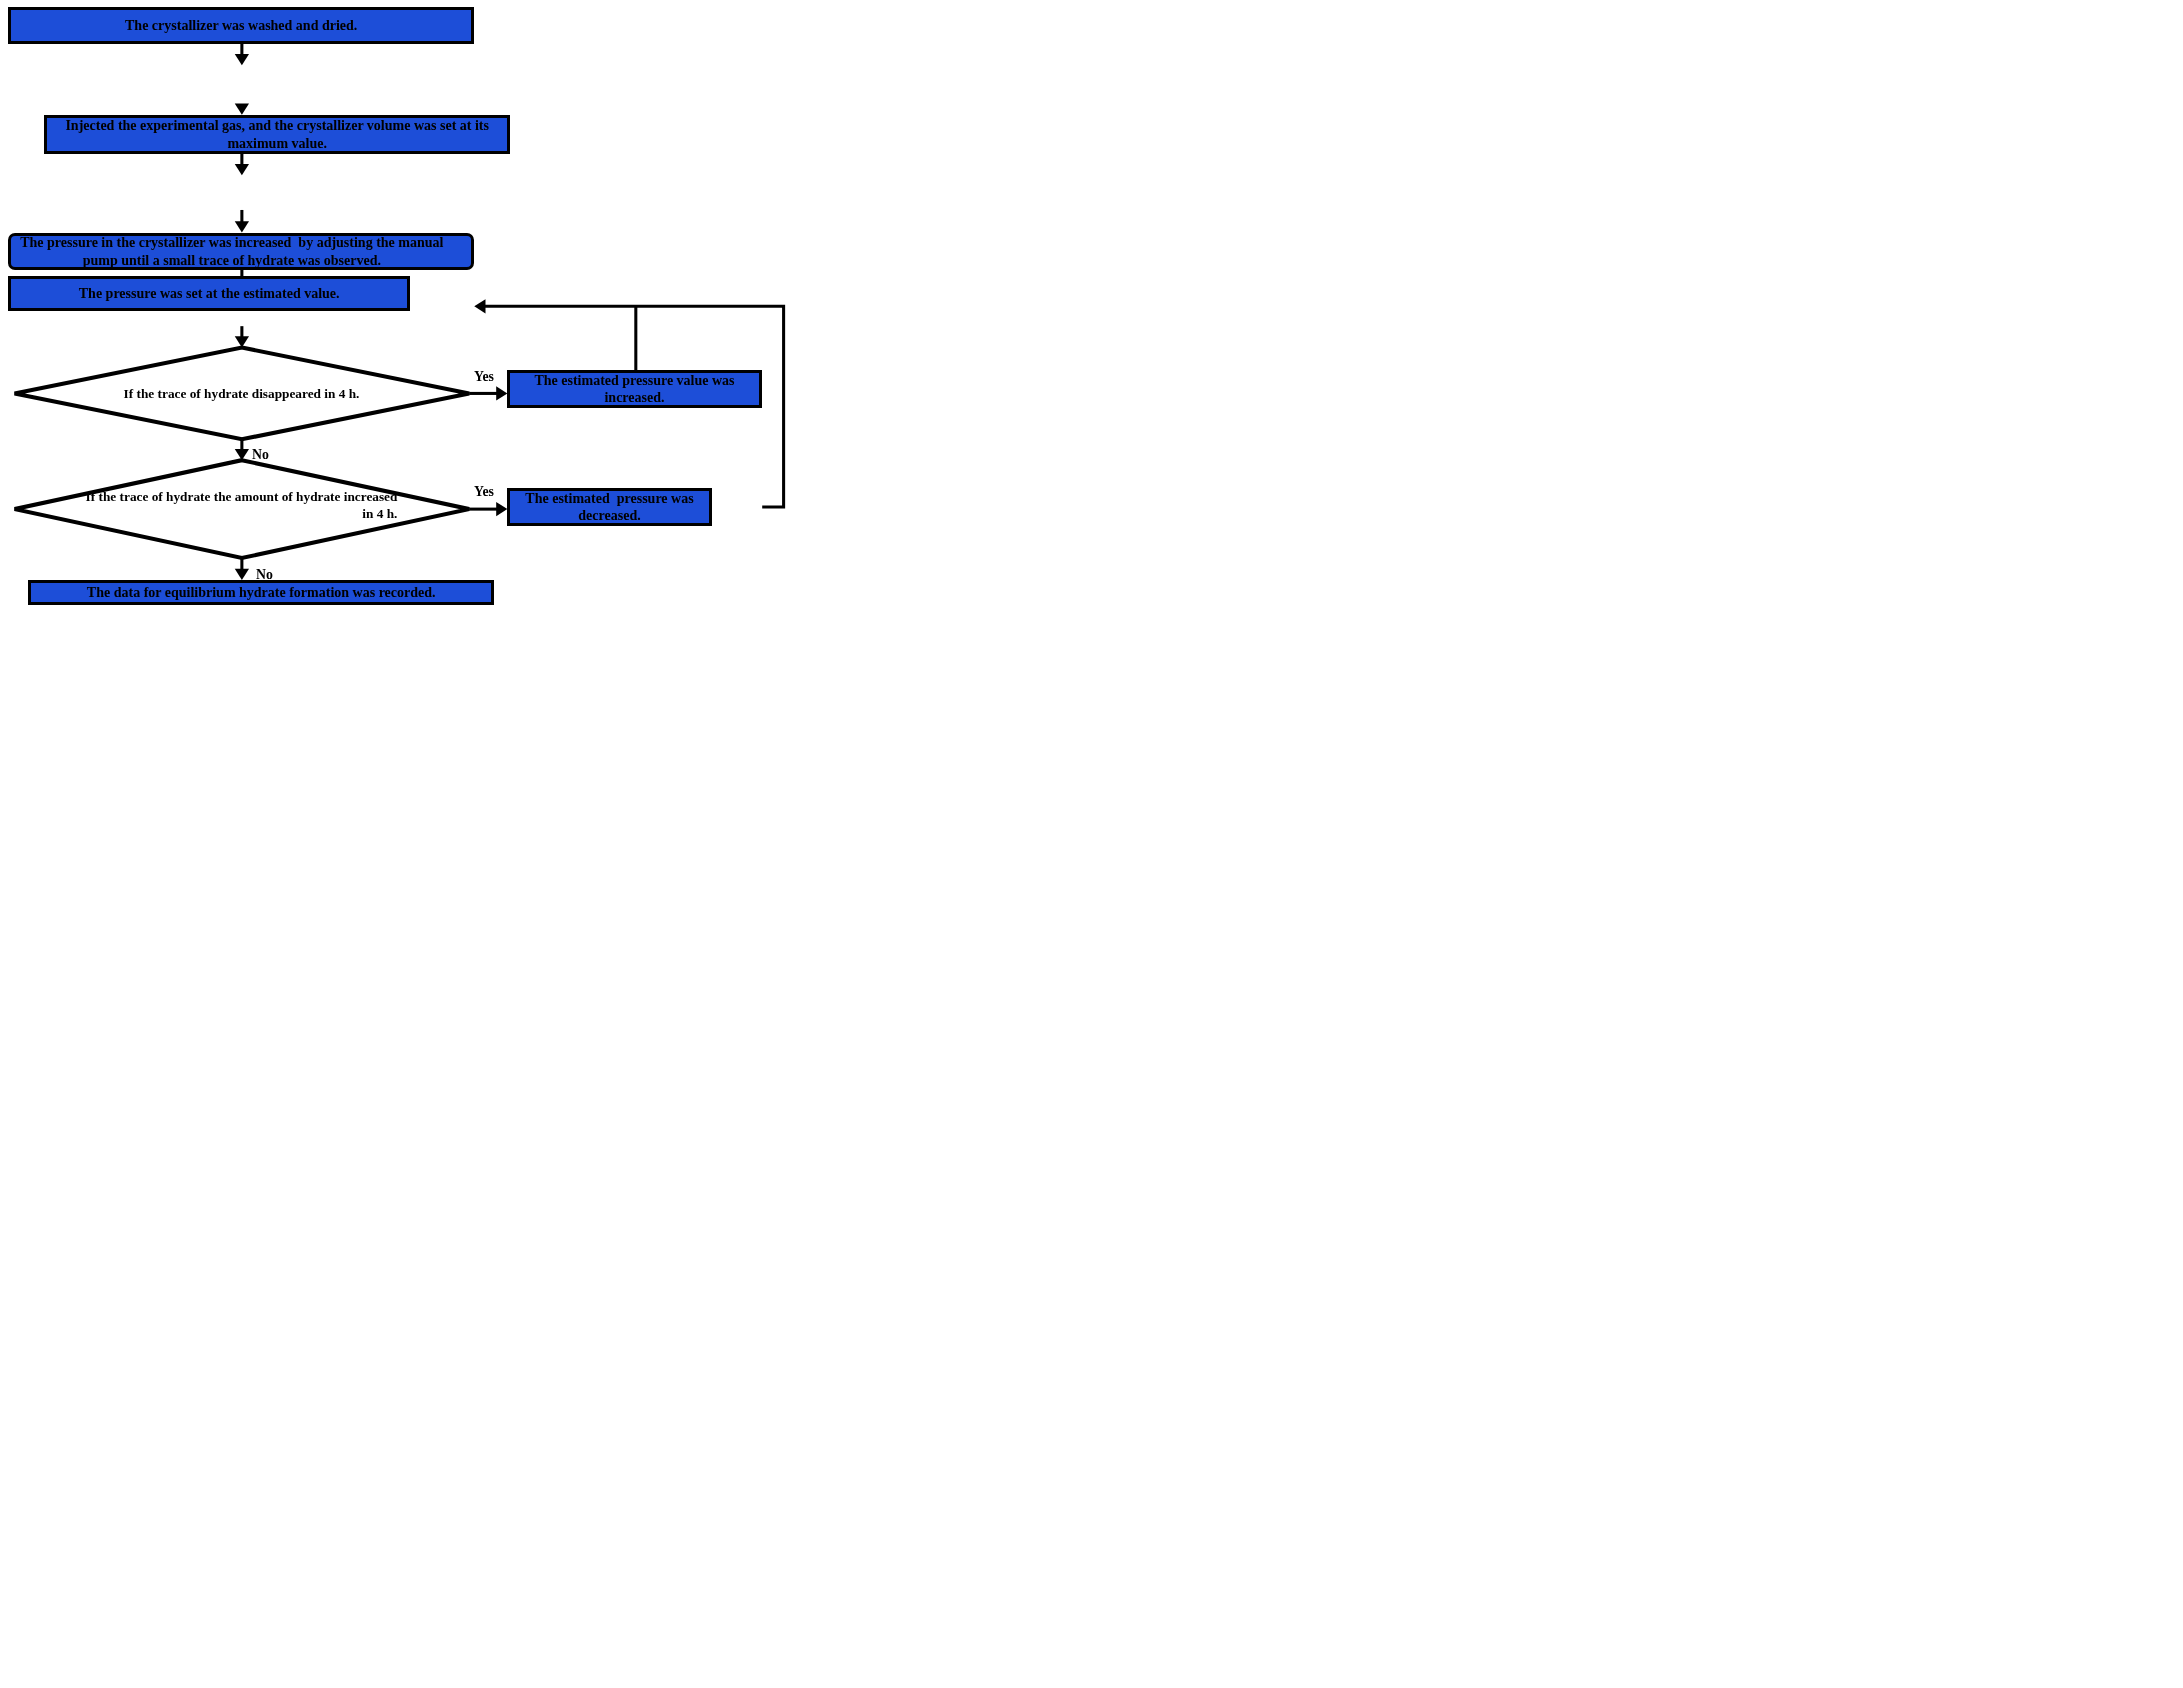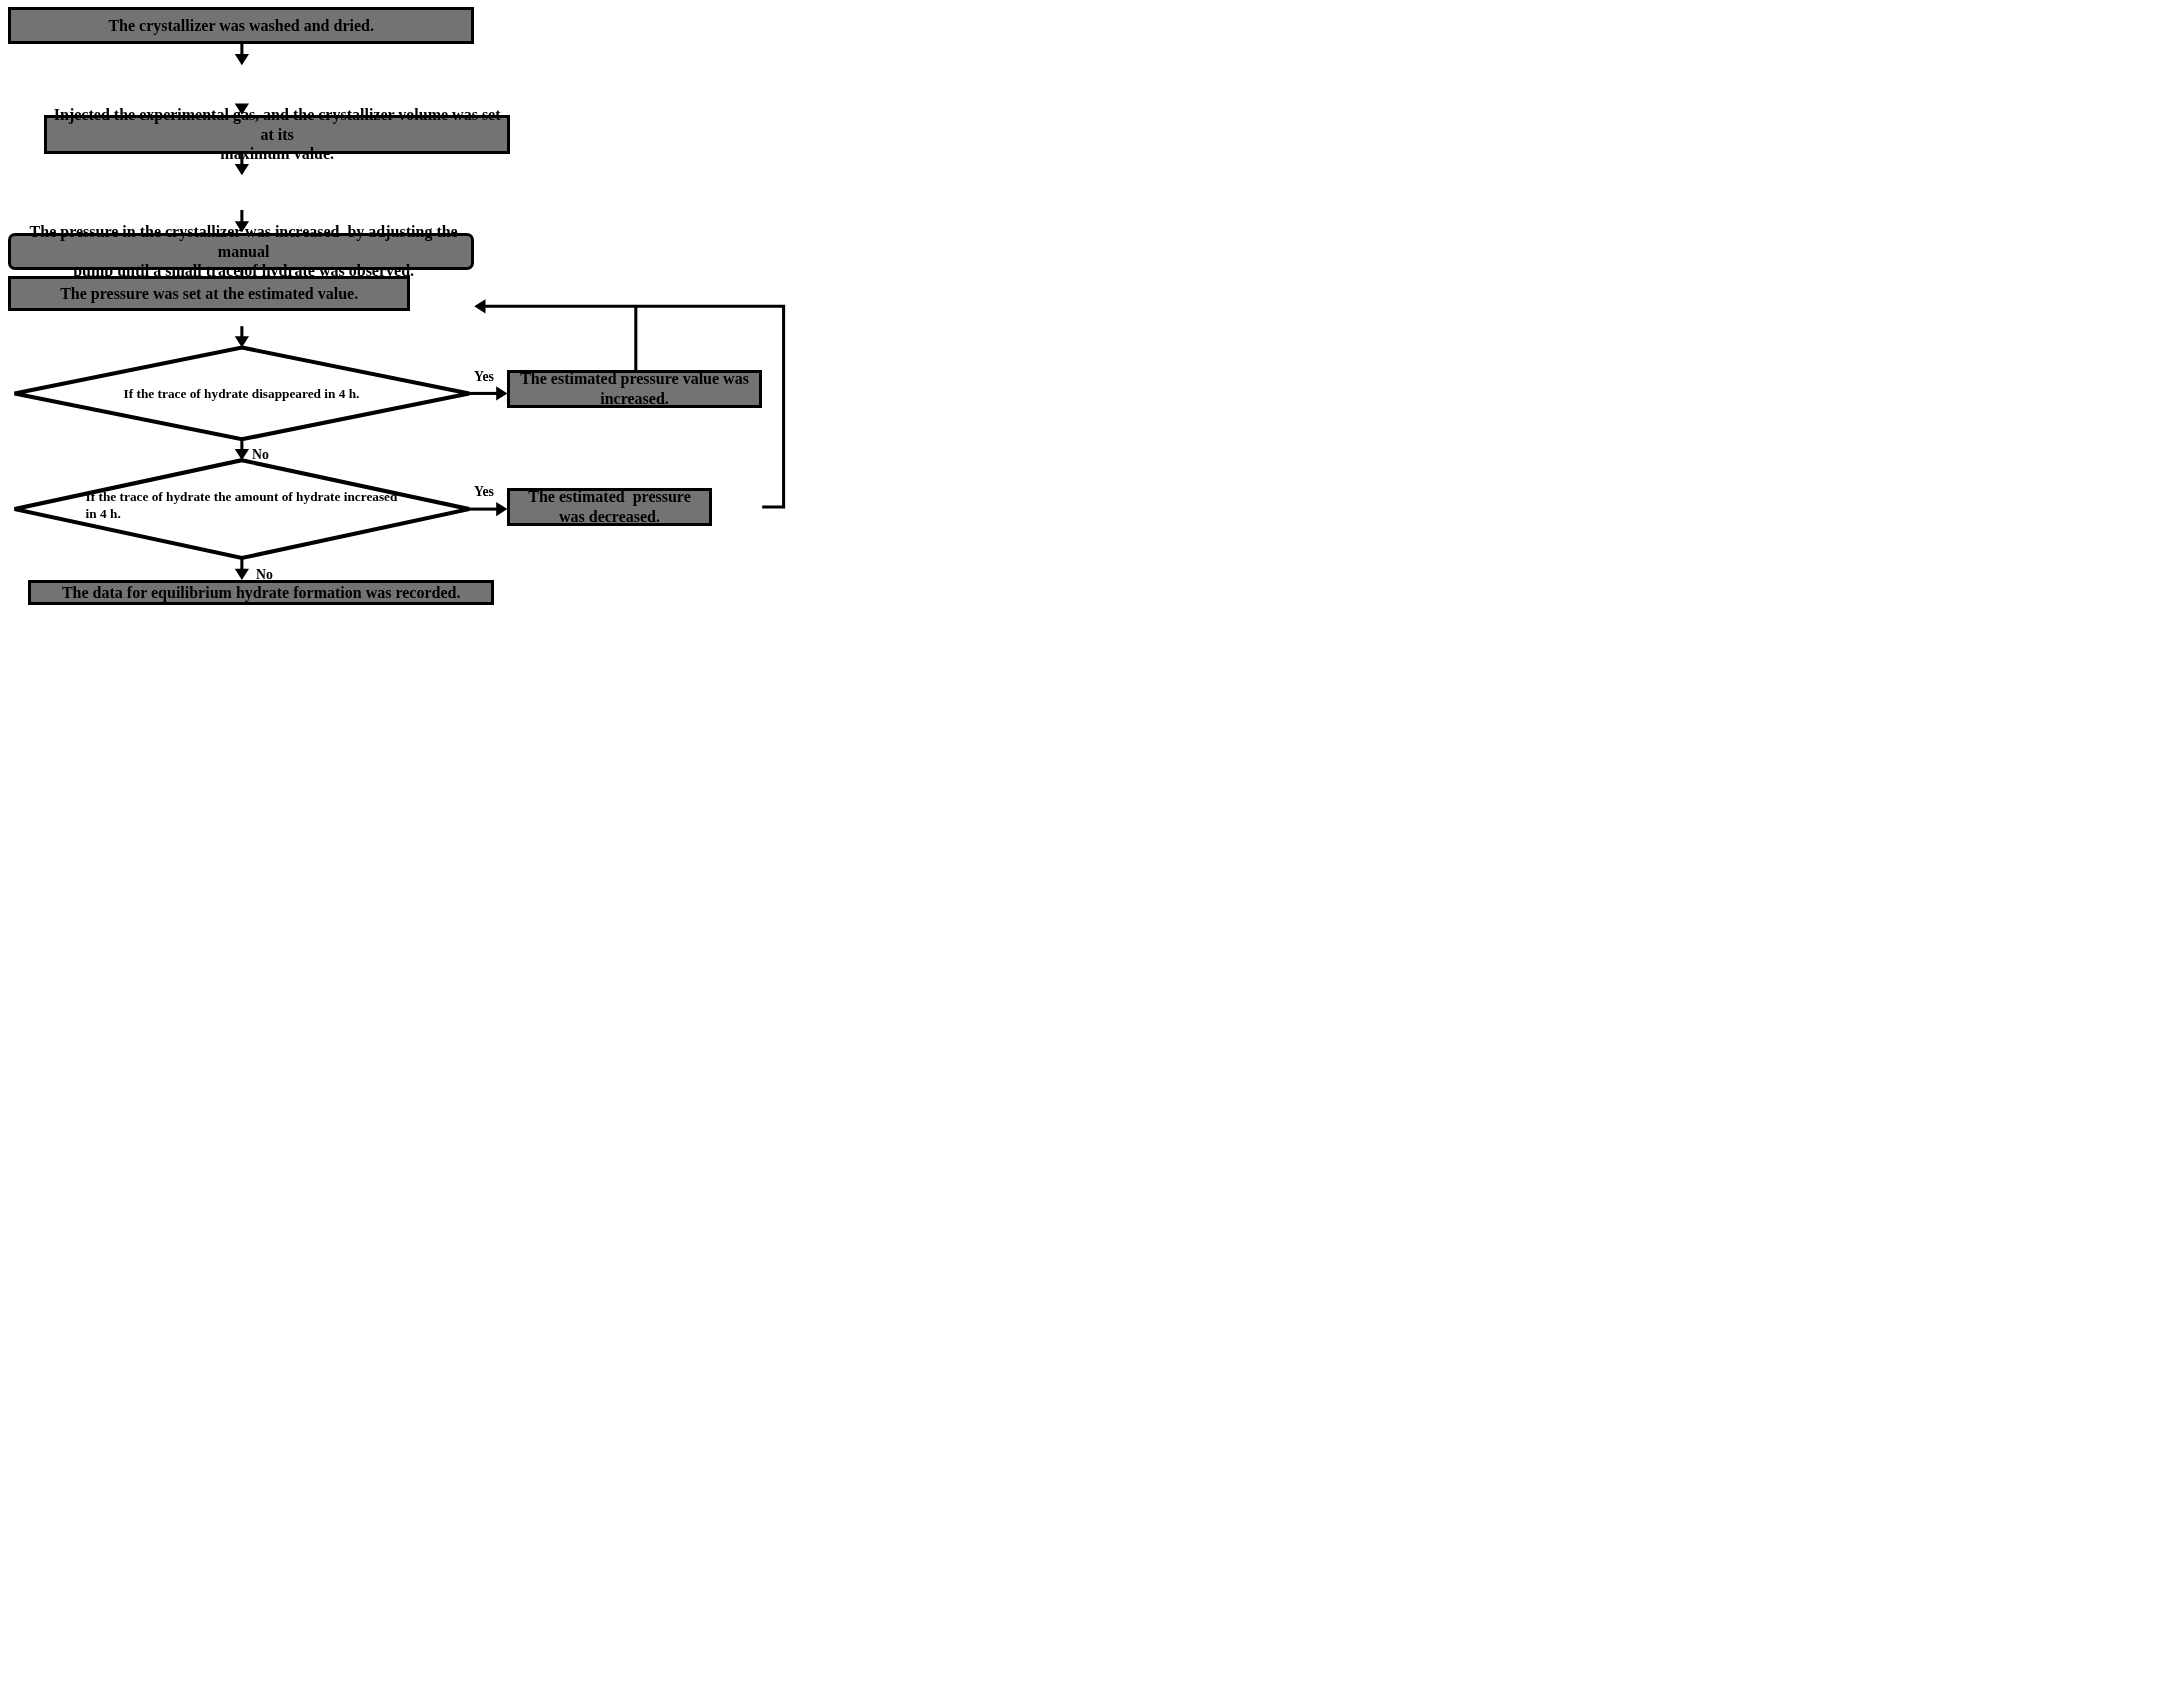--- a/index.html
+++ b/index.html
@@ -19,42 +19,42 @@
   }
   svg.underlay {
     position: absolute;
     left: 0; top: 0;
     width: 788px; height: 609px;
   }
   .pbox {
     position: absolute;
     box-sizing: border-box;
     border: 3.1px solid #000000;
-    background: #737373;
+    background: #1d4ed8;
     display: flex;
     align-items: center;
     justify-content: center;
     text-align: center;
-    font-size: 16px;
+    font-size: 14px;
     line-height: 1.22;
     white-space: pre-wrap;
     padding: 0 4.1px;
   }
   .pbox.left-align {
     justify-content: flex-start;
     text-align: center;
     padding-left: 9px;
     border-radius: 7px;
   }
   .dtext {
     position: absolute;
     display: flex;
     align-items: center;
     justify-content: center;
-    text-align: left;
+    text-align: right;
     font-size: 13.3px;
     line-height: 1.3;
     white-space: pre-wrap;
     background: transparent;
   }
   .edge-label {
     position: absolute;
     font-size: 13.8px;
     line-height: 1.1;
   }

